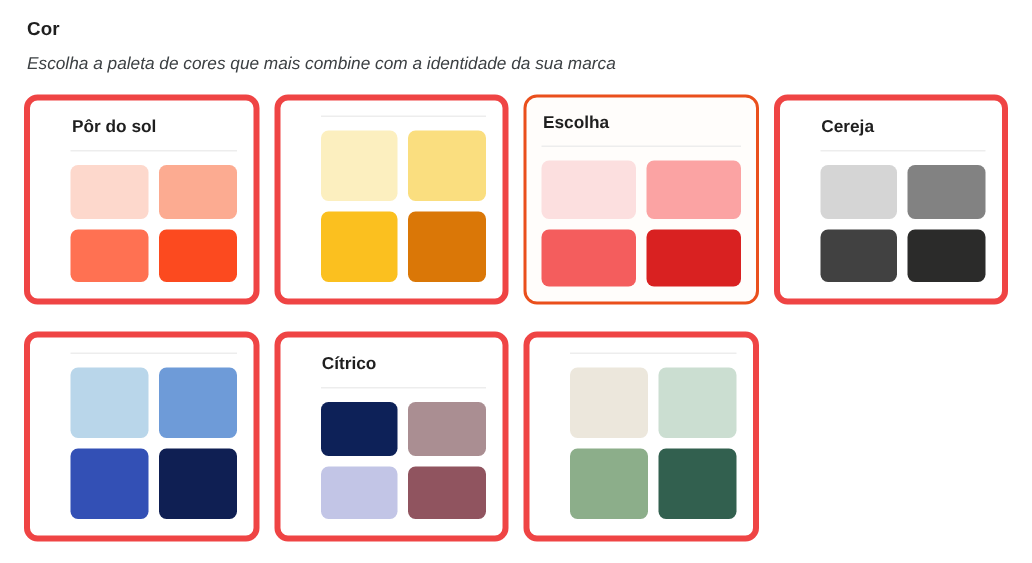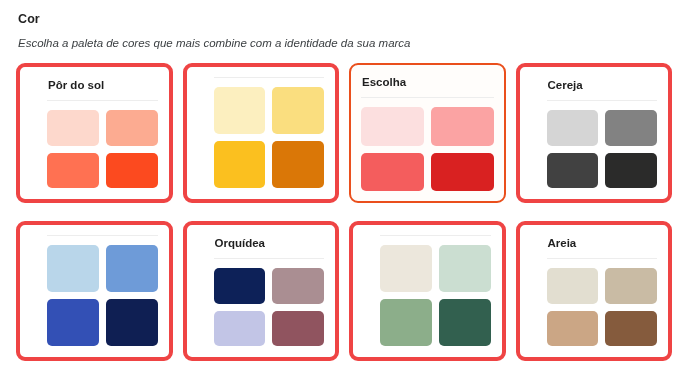--- a/index.html
+++ b/index.html
@@ -131,42 +131,32 @@
       <div class="palette-card">
         <div class="card-divider"></div>
         <div class="swatch-grid">
           <div class="swatch" style="background: rgb(185, 214, 234);"></div>
           <div class="swatch" style="background: rgb(110, 155, 216);"></div>
           <div class="swatch" style="background: rgb(51, 80, 181);"></div>
           <div class="swatch" style="background: rgb(15, 31, 83);"></div>
         </div>
       </div>
       <div class="palette-card">
-        <div class="card-title">Orquídea</div>
+        <div class="card-title">Cítrico</div>
         <div class="card-divider"></div>
         <div class="swatch-grid">
           <div class="swatch" style="background: rgb(13, 33, 88);"></div>
           <div class="swatch" style="background: rgb(170, 142, 146);"></div>
           <div class="swatch" style="background: rgb(194, 197, 230);"></div>
           <div class="swatch" style="background: rgb(144, 84, 95);"></div>
         </div>
       </div>
       <div class="palette-card">
         <div class="card-divider"></div>
         <div class="swatch-grid">
           <div class="swatch" style="background: rgb(236, 231, 220);"></div>
           <div class="swatch" style="background: rgb(203, 222, 209);"></div>
           <div class="swatch" style="background: rgb(140, 174, 138);"></div>
           <div class="swatch" style="background: rgb(50, 96, 79);"></div>
         </div>
       </div>
-      <div class="palette-card">
-        <div class="card-title">Areia</div>
-        <div class="card-divider"></div>
-        <div class="swatch-grid">
-          <div class="swatch" style="background: rgb(226, 222, 208);"></div>
-          <div class="swatch" style="background: rgb(201, 187, 164);"></div>
-          <div class="swatch" style="background: rgb(203, 166, 133);"></div>
-          <div class="swatch" style="background: rgb(133, 91, 61);"></div>
-        </div>
-      </div>
     </div>
 </div>
 
 </body></html>

